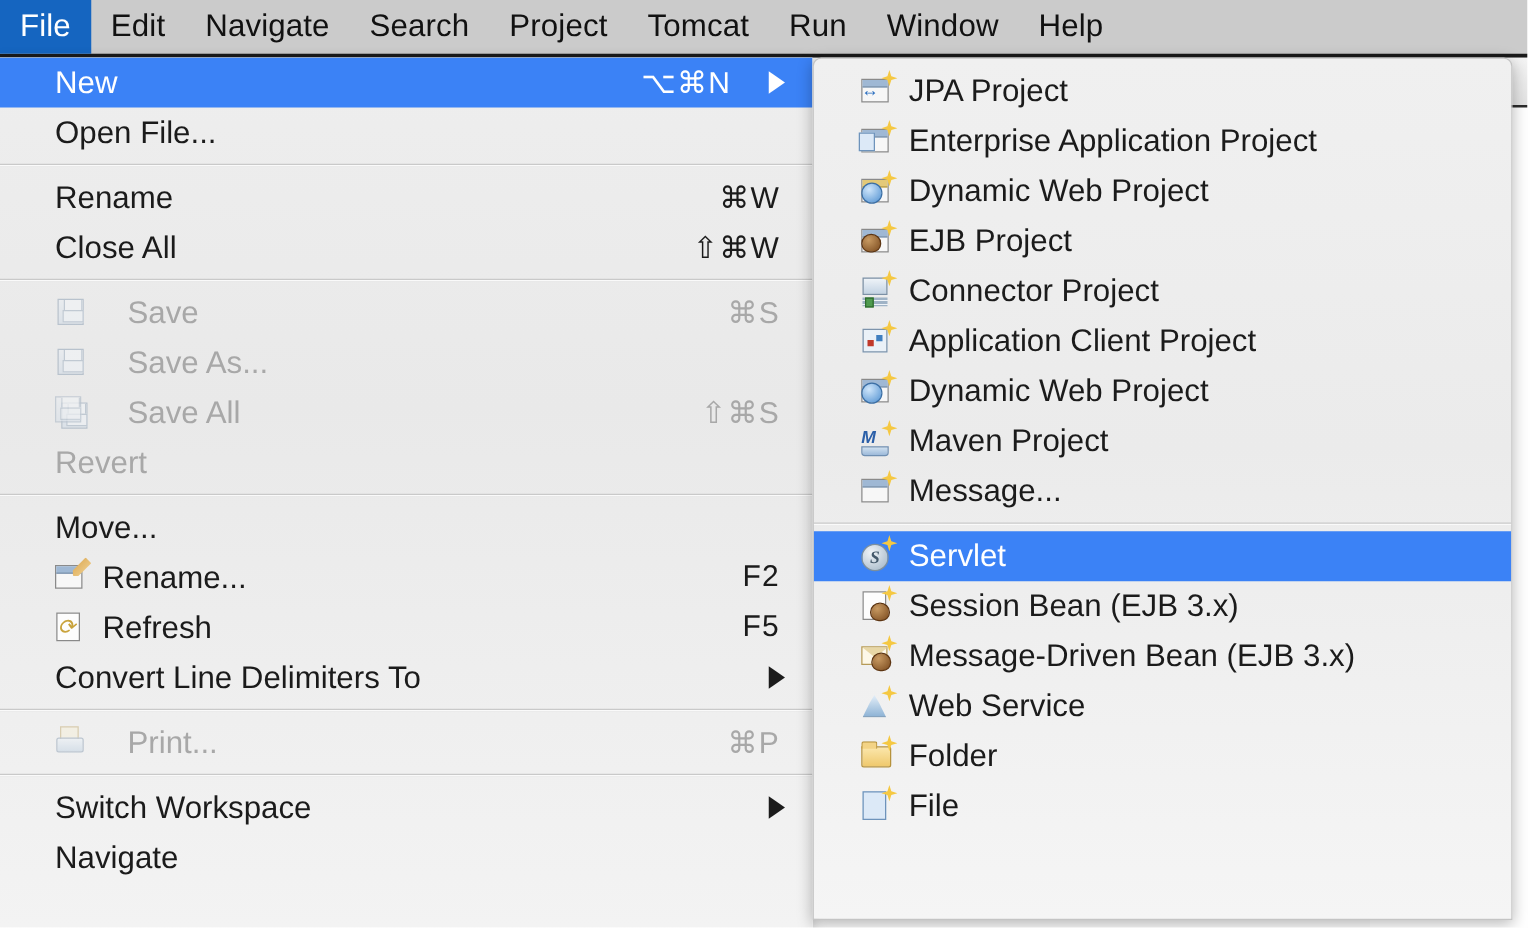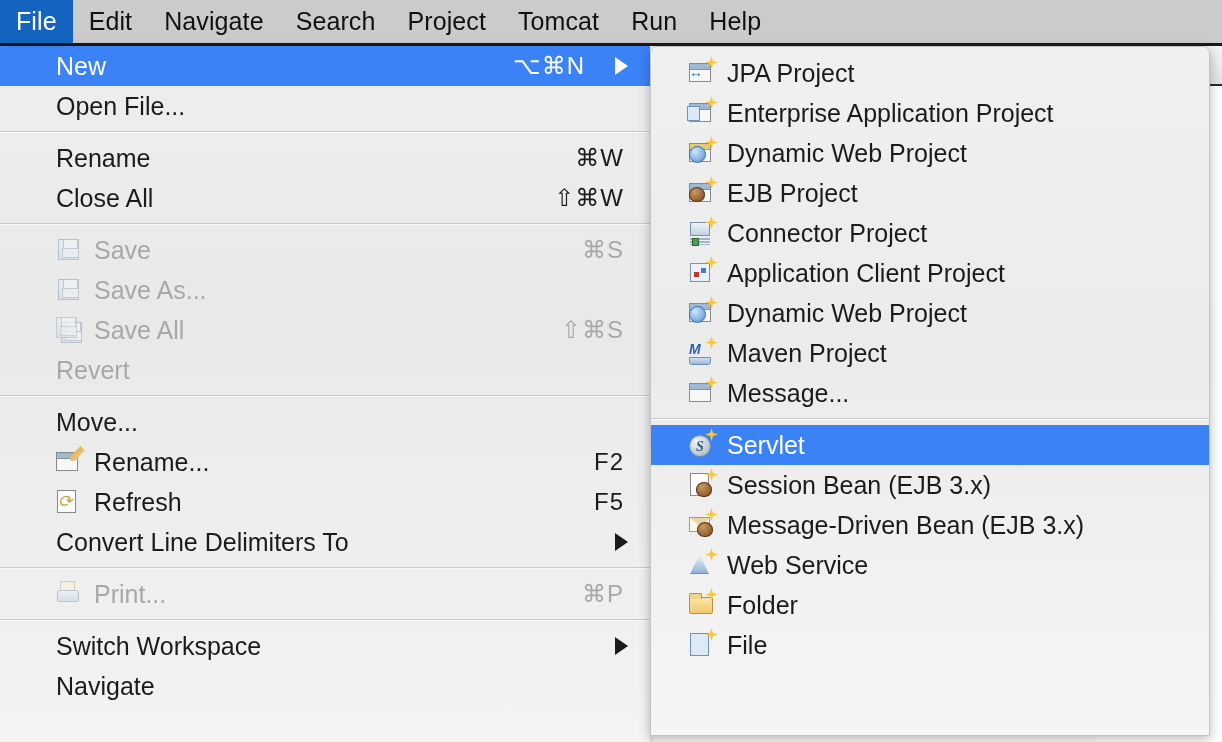--- a/index.html
+++ b/index.html
@@ -57,21 +57,21 @@
     position: absolute; left: 0; top: 46px;
     width: 650px; height: 696px;
     background: linear-gradient(180deg, #eeeeee 0%, #e9e9e9 40%, #f3f3f3 100%);
     box-shadow: 0 3px 10px rgba(0,0,0,0.30);
     overflow: hidden;
   }
   .mi {
     position: relative;
     height: 40px;
     display: flex; align-items: center;
-    padding-left: 56px; padding-right: 22px;
+    padding-left: 44px; padding-right: 22px;
     font-size: 25px; color: #1b1b1b;
     white-space: nowrap;
   }
   .mi .ico {
     width: 30px; height: 28px;
     margin-right: 10px; margin-left: -2px;
     flex: 0 0 auto;
     display: flex; align-items: center; justify-content: center;
   }
   .mi .lbl { flex: 1 1 auto; }
@@ -85,21 +85,21 @@
     margin-left: 26px;
     border-left: 13px solid #1b1b1b;
     border-top: 9px solid transparent;
     border-bottom: 9px solid transparent;
   }
   .mi.selected {
     background: #3b82f6; color: #ffffff;
   }
   .mi.selected .acc { color: #ffffff; }
   .mi.selected .arrow { border-left-color: #ffffff; }
-  .mi.disabled, .mi.disabled .acc { color: #a8a8a8; }
+  .mi.disabled, .mi.disabled .acc { color: #a8a8a8; gap: 20px; }
   .mi.disabled .ico { opacity: 0.45; }
   .sep {
     height: 2px; margin: 5px 0;
     background: #c9c9c9;
     border-bottom: 1px solid #fafafa;
   }
 
   
   .menu-new {
     position: absolute; left: 650px; top: 46px;
@@ -204,20 +204,21 @@
   </div>
 
   <div class="menubar" id="menubar">
       <div class="menubar-item active">File</div>
       <div class="menubar-item">Edit</div>
       <div class="menubar-item">Navigate</div>
       <div class="menubar-item">Search</div>
       <div class="menubar-item">Project</div>
       <div class="menubar-item">Tomcat</div>
       <div class="menubar-item">Run</div>
+      <div class="menubar-item">Window</div>
       <div class="menubar-item">Help</div>
     </div>
 
   <div class="menu-file" id="filemenu">
       <div class="mi selected">
         <span class="lbl">New</span>
         <span class="acc">⌥⌘N</span>
         <span class="arrow"></span>
       </div>
       <div class="mi">

